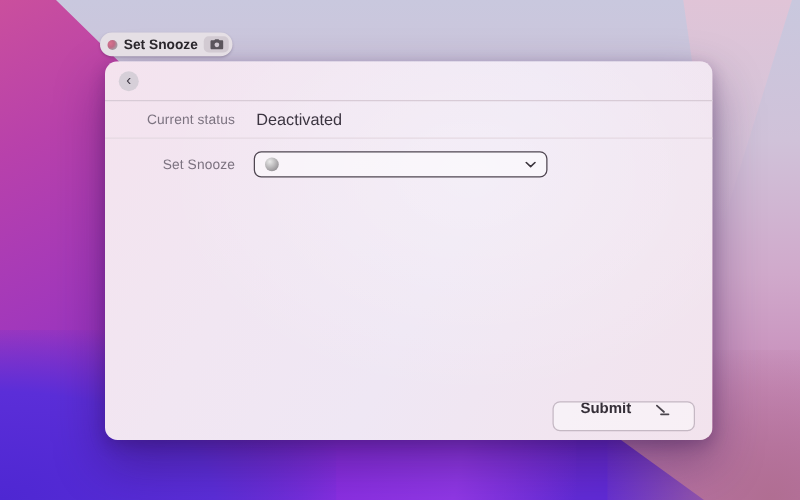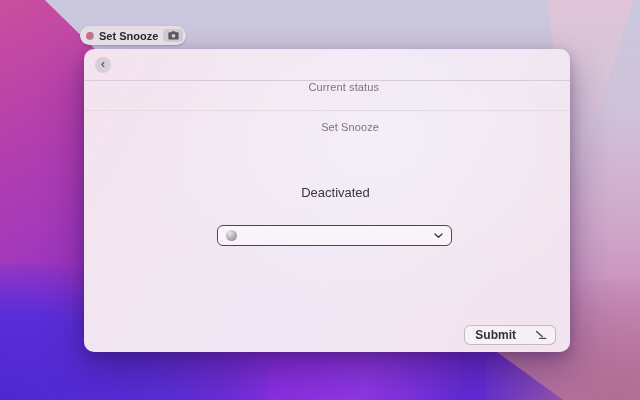--- a/index.html
+++ b/index.html
@@ -81,21 +81,21 @@
     border-bottom: 1px solid #d8cbd6;
   }
   .back-btn {
     width: 16px; height: 16px; border-radius: 50%;
     background: #d6cfd8; border: none; cursor: default;
     display: flex; align-items: center; justify-content: center;
     font-size: 12px; line-height: 1; color: #3f3945; padding: 0 0 1px 0;
     font-family: "Liberation Sans", sans-serif;
   }
 
-  .row { display: flex; align-items: center; flex-direction: column; }
+  .row { display: flex; align-items: center; }
   .row-label {
     width: 104px; text-align: right; flex: 0 0 104px;
     font-size: 11px; color: #7c7380; letter-spacing: 0.1px;
   }
   .row-status { height: 30px; border-bottom: 1px solid #e5d9e2; }
   .row-status .row-value { margin-left: 17px; font-size: 13px; color: #3b3440; text-align: center; }
 
   .row-snooze { padding-top: 10px; }
   .dropdown {
     margin-left: 15px; width: 235px; height: 21px;
@@ -105,24 +105,24 @@
     font-size: 12px; color: #332d37; cursor: default;
   }
   .sphere-icon {
     width: 11px; height: 11px; border-radius: 50%; flex: 0 0 11px;
     background: radial-gradient(circle at 35% 30%, #e9e9e9 0%, #b9b7b9 45%, #7e7a7f 100%);
   }
   .dd-chevron { margin-left: auto; display: flex; }
 
   .submit-btn {
     position: absolute; right: 14px; bottom: 7px; height: 20px;
-    display: flex; align-items: center;
+    display: flex; align-items: flex-end;
     background: rgba(255,255,255,0.45);
     border: 1px solid rgba(120,100,120,0.40); border-radius: 6px;
-    overflow: hidden; cursor: default; padding: 0;
+    overflow: hidden; cursor: default; padding: 11px;
     font-family: "Liberation Sans", sans-serif;
   }
   .submit-label {
     display: flex; align-items: center; padding: 0 10px;
     font-size: 12px; font-weight: bold; color: #352f38;
   }
   .submit-sep { width: 1px; background: rgba(120,100,120,0.35); }
   .submit-key { display: flex; align-items: center; padding: 0 8px; }
 </style>
 </head>

